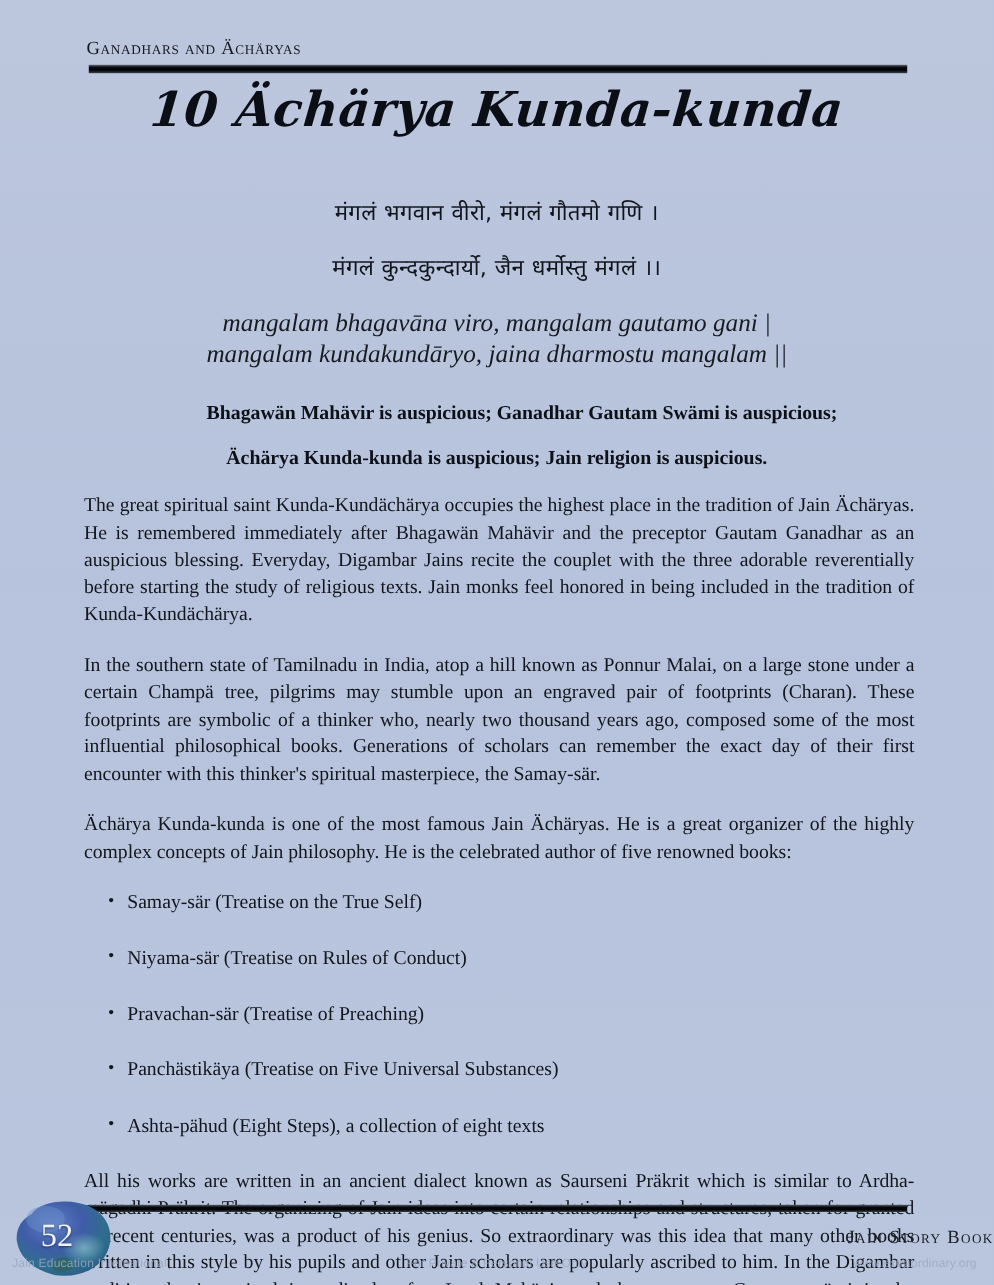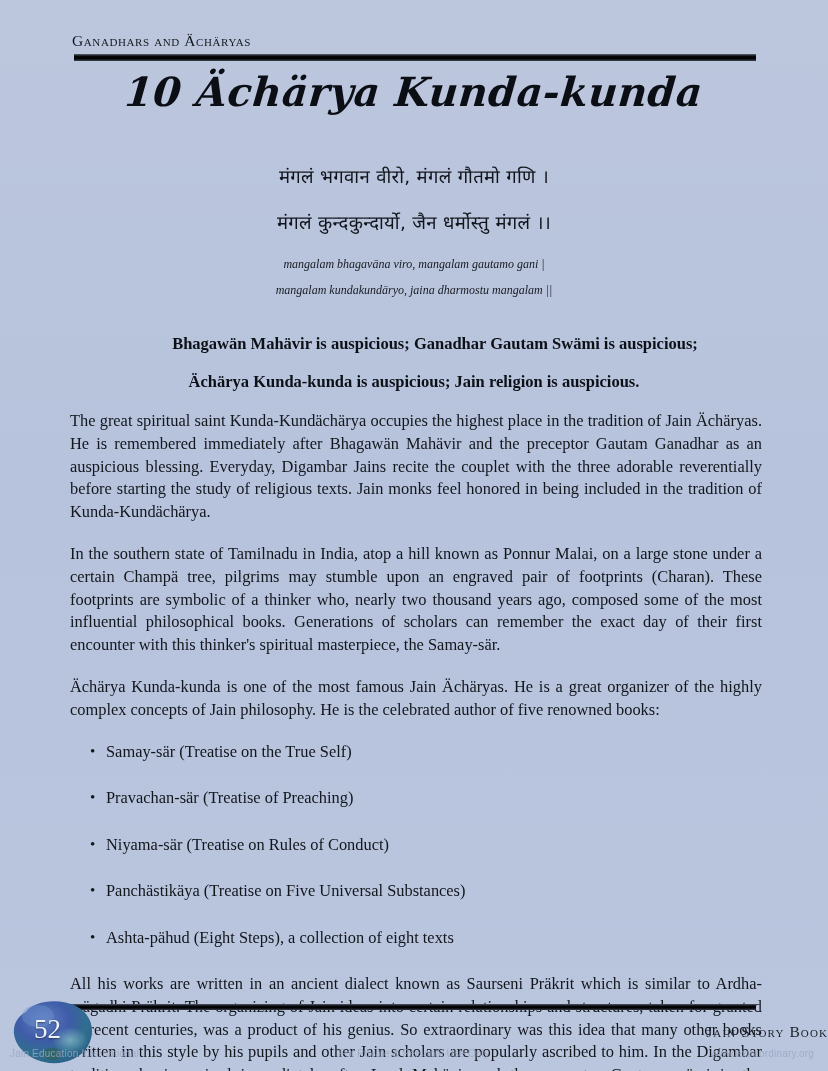--- a/index.html
+++ b/index.html
@@ -75,21 +75,21 @@
   .verse-dev-1 { top: 163px; }
   .verse-dev-2 { top: 209px; }
 
   .verse-translit {
     position: absolute;
     left: 0;
     right: 0;
     text-align: center;
     font-family: "Liberation Serif", serif;
     font-style: italic;
-    font-size: 12px;
+    font-size: 21px;
     color: #161a21;
   }
   .verse-tr-1 { top: 257px; }
   .verse-tr-2 { top: 283px; }
 
   .verse-meaning {
     position: absolute;
     left: 0;
     right: 0;
     text-align: center;
@@ -221,22 +221,22 @@
   <div class="verse-meaning verse-mn-1">Bhagawän Mahävir is auspicious; Ganadhar Gautam Swämi is auspicious;</div>
   <div class="verse-meaning verse-mn-2">Ächärya Kunda-kunda is auspicious; Jain religion is auspicious.</div>
 
   <div class="body-area">
     <p class="para">The great spiritual saint Kunda-Kundächärya occupies the highest place in the tradition of Jain Ächäryas.  He is remembered immediately after Bhagawän Mahävir and the preceptor Gautam Ganadhar as an auspicious blessing.  Everyday, Digambar Jains recite the couplet with the three adorable reverentially before starting the study of religious texts.  Jain monks feel honored in being included in the tradition of Kunda-Kundächärya.</p>
     <p class="para">In the southern state of Tamilnadu in India, atop a hill known as Ponnur Malai, on a large stone under a certain Champä tree, pilgrims may stumble upon an engraved pair of footprints (Charan).  These footprints are symbolic of a thinker who, nearly two thousand years ago, composed some of the most influential philosophical books.  Generations of scholars can remember the exact day of their first encounter with this thinker's spiritual masterpiece, the Samay-sär.</p>
     <p class="para">Ächärya Kunda-kunda is one of the most famous Jain Ächäryas.  He is a great organizer of the highly complex concepts of Jain philosophy.  He is the celebrated author of five renowned books:</p>
 
     <ul class="book-list">
       <li>Samay-sär (Treatise on the True Self)</li>
+      <li>Niyama-sär (Treatise on Rules of Conduct)</li>
       <li>Pravachan-sär (Treatise of Preaching)</li>
-      <li>Niyama-sär (Treatise on Rules of Conduct)</li>
       <li>Panchästikäya (Treatise on Five Universal Substances)</li>
       <li>Ashta-pähud (Eight Steps), a collection of eight texts</li>
     </ul>
 
     <p class="para">All his works are written in an ancient dialect known as Saurseni Präkrit which is similar to Ardha-mägadhi Präkrit.  The organizing of Jain ideas into certain relationships and structures, taken for granted in recent centuries, was a product of his genius.  So extraordinary was this idea that many other books written in this style by his pupils and other Jain scholars are popularly ascribed to him.  In the Digambar tradition, he is praised immediately after Lord Mahävir and the preceptor Gautam-swämi in the auspicious blessing</p>
   </div>
 
   <div class="rule-bottom"></div>
   <div class="footer-title">Jain Story Book</div>
 

